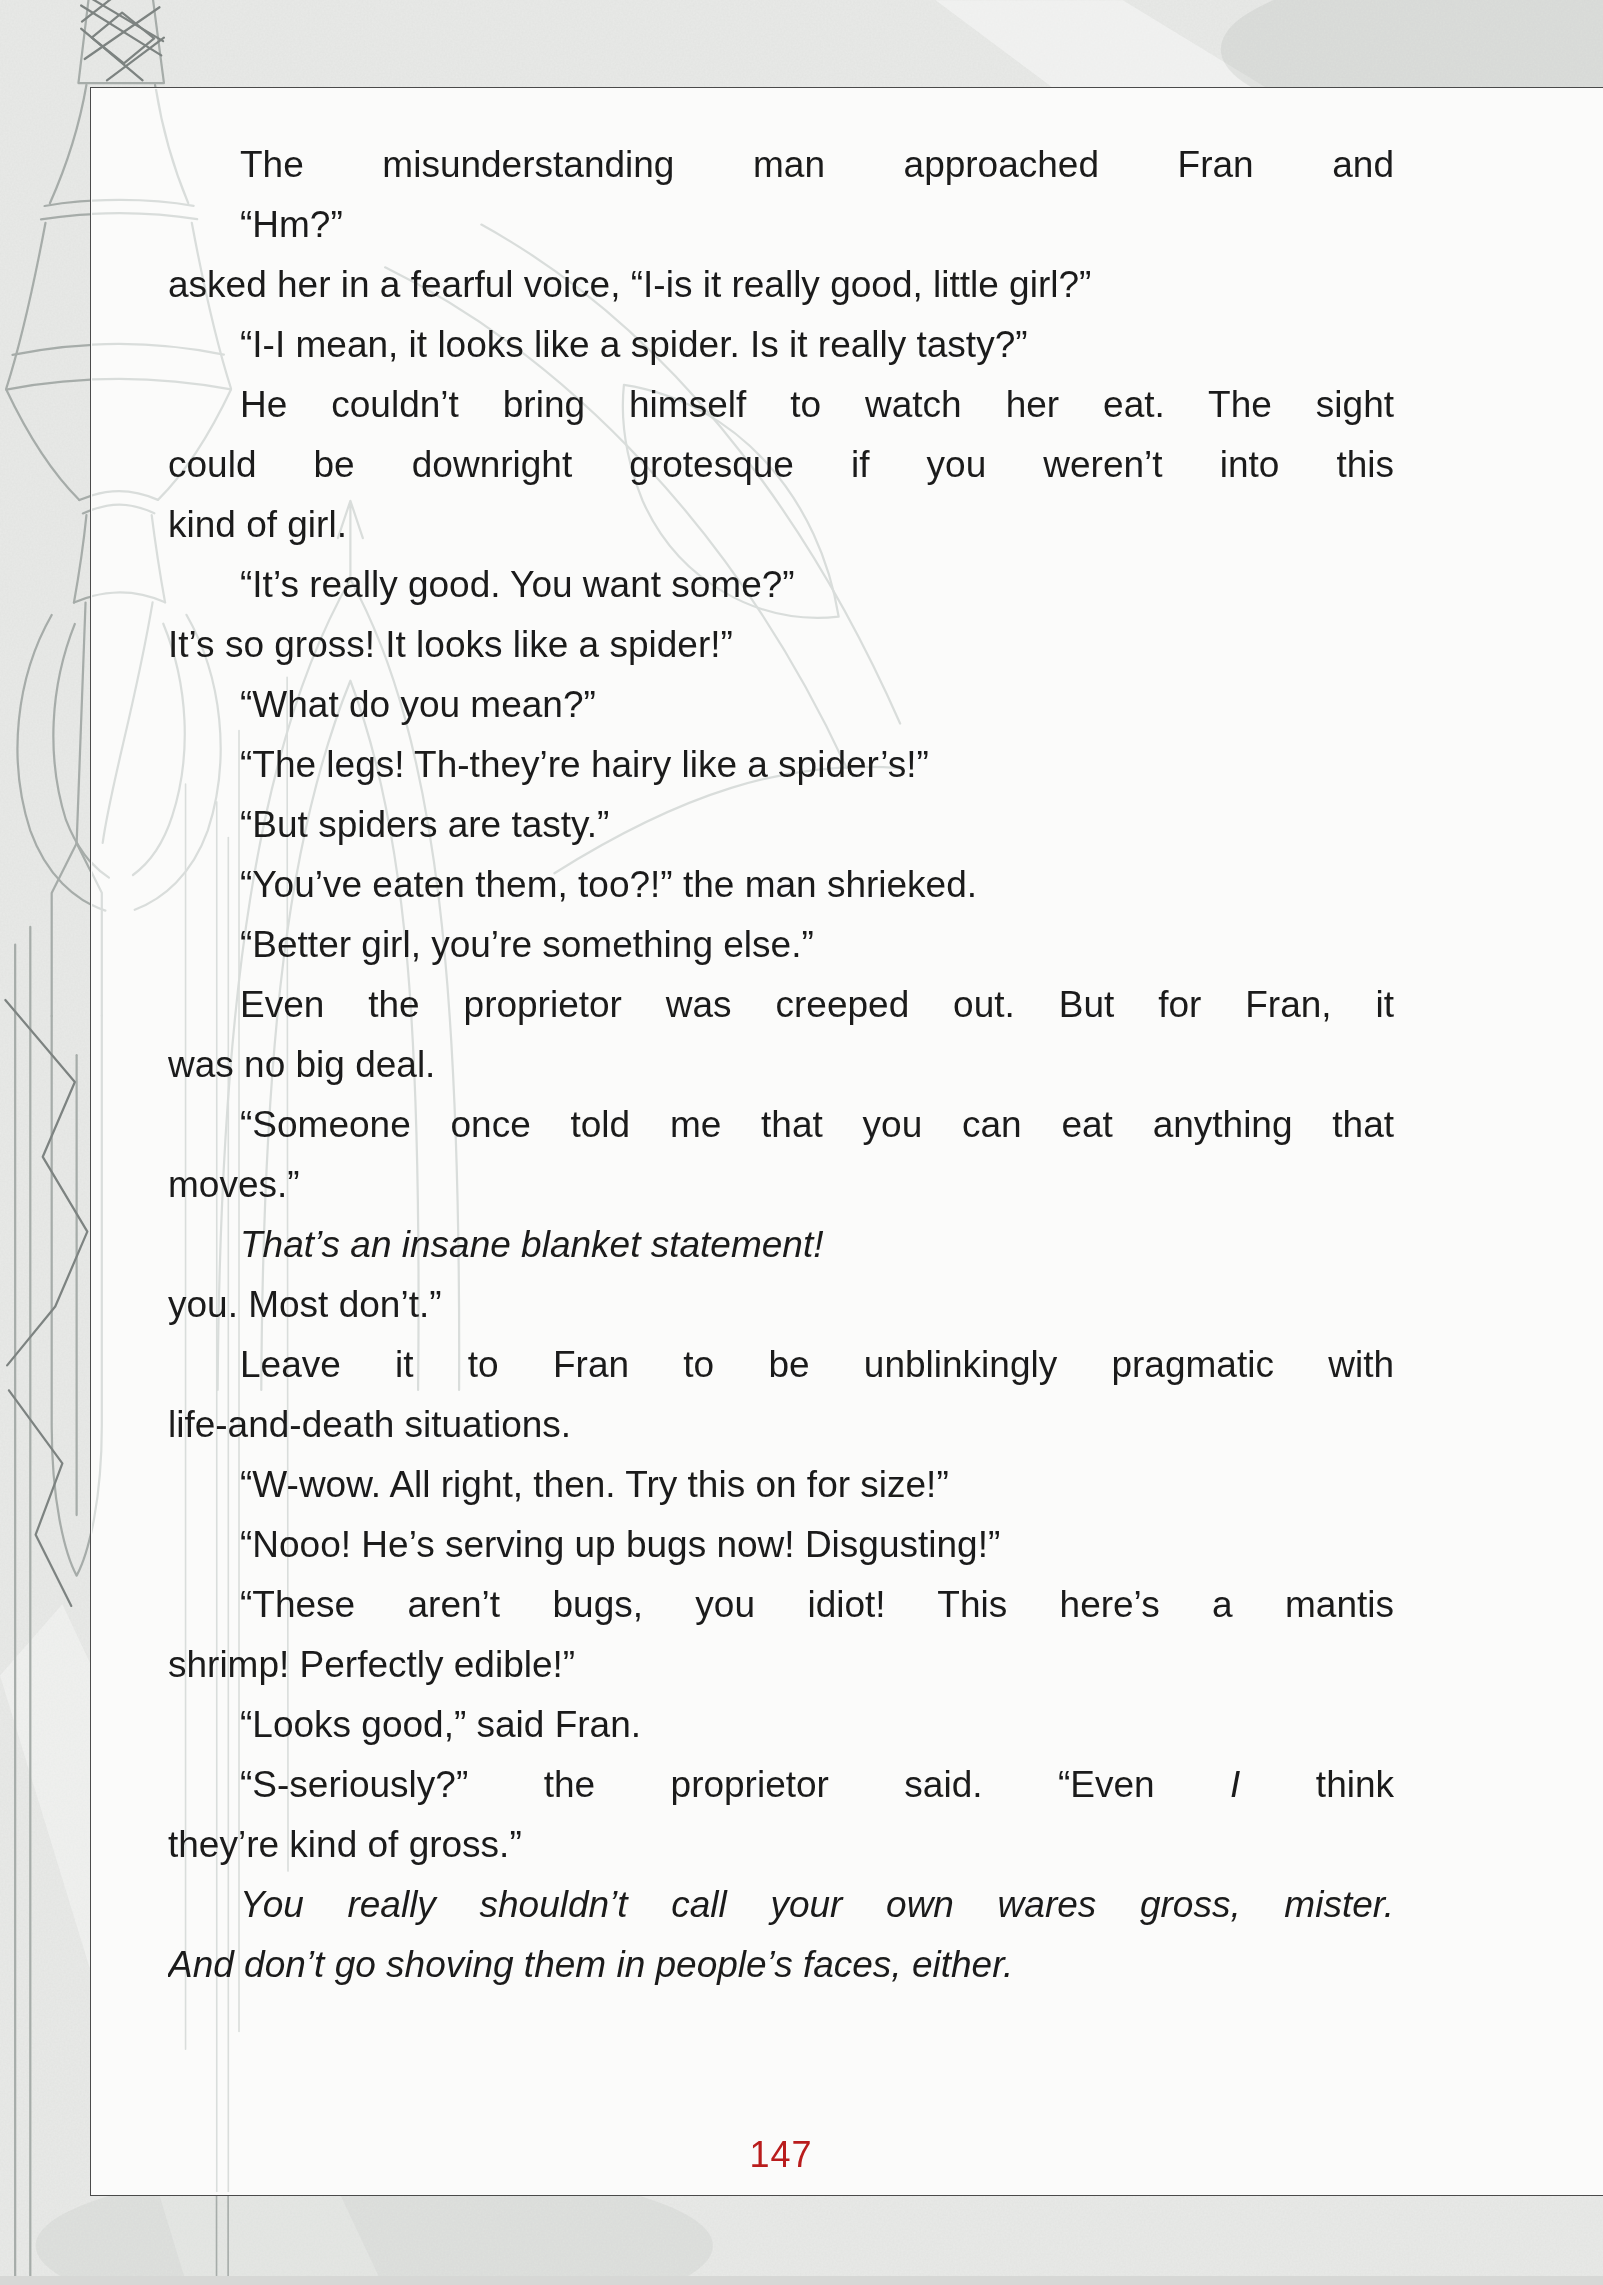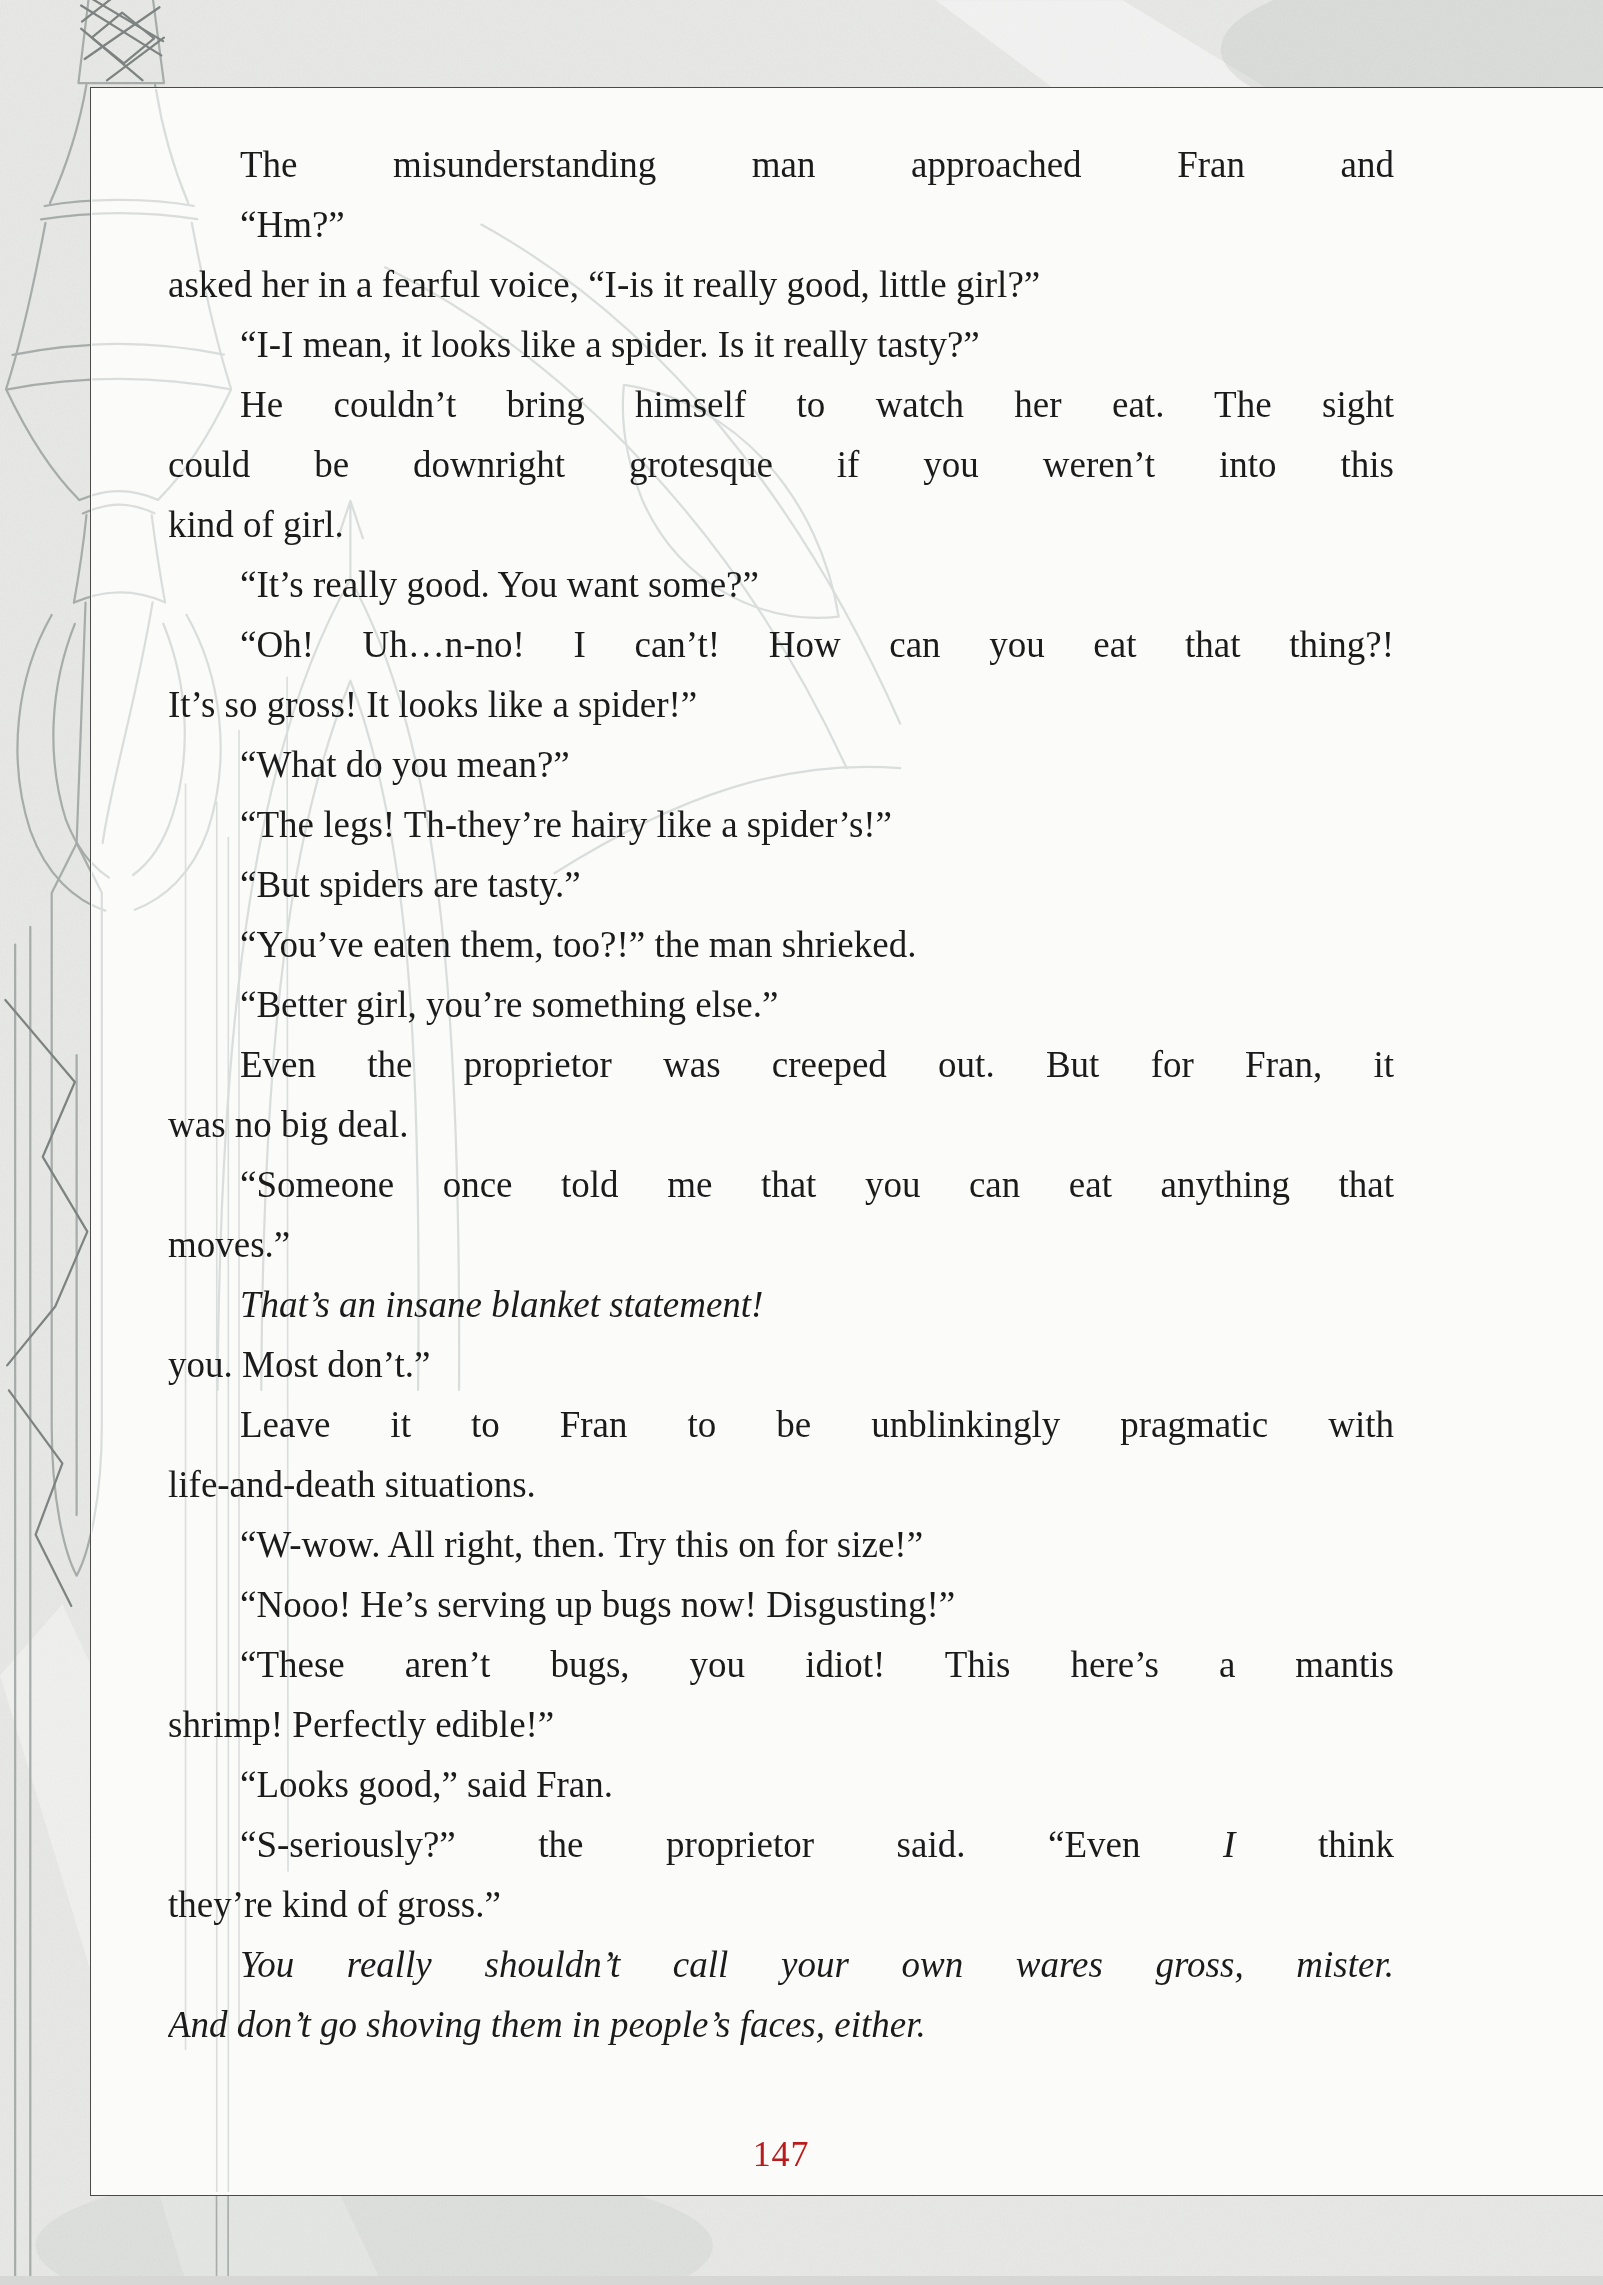--- a/index.html
+++ b/index.html
@@ -3,21 +3,21 @@
 <meta charset="utf-8">
 <title>Book Page</title>
 <style>
   html, body { margin: 0; padding: 0; background: #d7d8d6; }
   .stage {
     position: relative;
     width: 1604px;
     height: 2276px;
     background: #e9eae8;
     overflow: hidden;
-    font-family: Liberation Serif, serif;
+    font-family: Liberation Sans, sans-serif;
   }
   .bg-svg { position: absolute; left: 0; top: 0; z-index: 0; display: block; }
   .content-box {
     position: absolute;
     left: 90px; top: 87px;
     width: 1514px; height: 2109px;
     box-sizing: border-box;
     background: #fbfbfa;
     border-left: 1.8px solid #4a4a4a;
     border-top: 1.8px solid #4a4a4a;
@@ -148,21 +148,20 @@
 
   <div class="text-col">
       <div class="line j ind"><span>The misunderstanding man approached Fran and</span></div>
       <div class="line ind"><span>“Hm?”</span></div>
       <div class="line"><span>asked her in a fearful voice, “I-is it really good, little girl?”</span></div>
       <div class="line ind"><span>“I-I mean, it looks like a spider. Is it really tasty?”</span></div>
       <div class="line j ind"><span>He couldn’t bring himself to watch her eat. The sight</span></div>
       <div class="line j"><span>could be downright grotesque if you weren’t into this</span></div>
       <div class="line"><span>kind of girl.</span></div>
       <div class="line ind"><span>“It’s really good. You want some?”</span></div>
-      <div class="line j ind"><span>“Oh! Uh…n-no! I can’t! How can you eat that thing?!</span></div>
       <div class="line"><span>It’s so gross! It looks like a spider!”</span></div>
       <div class="line ind"><span>“What do you mean?”</span></div>
       <div class="line ind"><span>“The legs! Th-they’re hairy like a spider’s!”</span></div>
       <div class="line ind"><span>“But spiders are tasty.”</span></div>
       <div class="line ind"><span>“You’ve eaten them, too?!” the man shrieked.</span></div>
       <div class="line ind"><span>“Better girl, you’re something else.”</span></div>
       <div class="line j ind"><span>Even the proprietor was creeped out. But for Fran, it</span></div>
       <div class="line"><span>was no big deal.</span></div>
       <div class="line j ind"><span>“Someone once told me that you can eat anything that</span></div>
       <div class="line"><span>moves.”</span></div>

